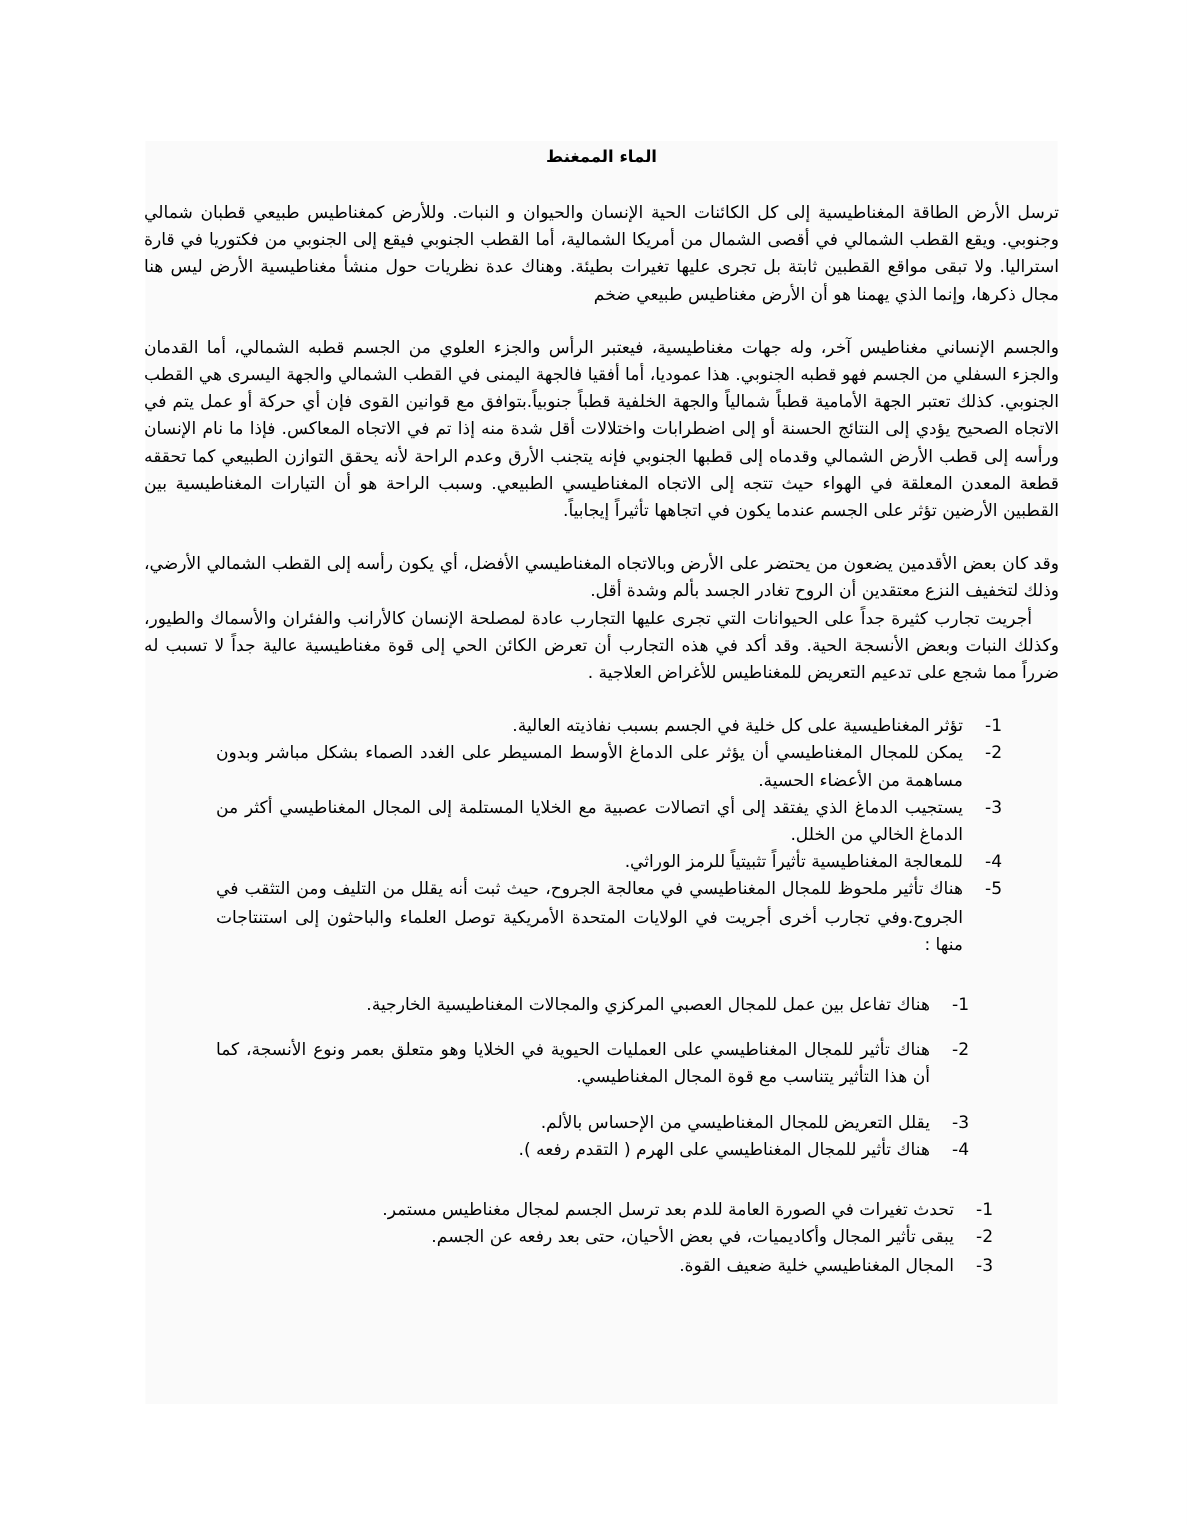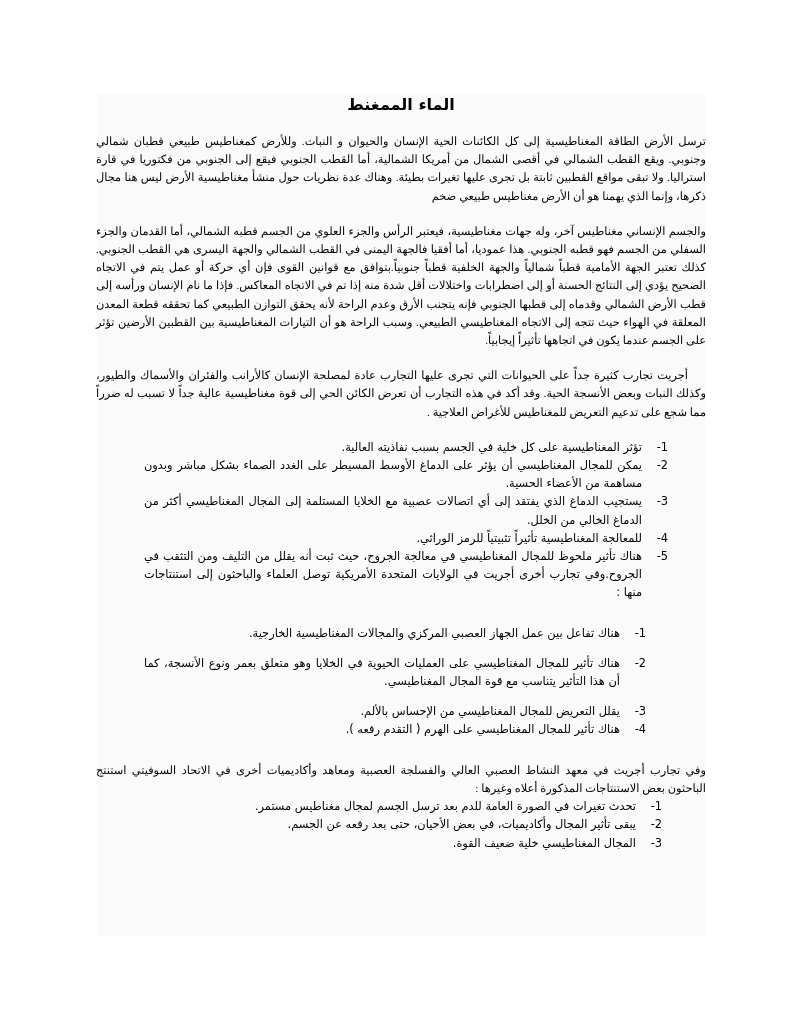--- a/index.html
+++ b/index.html
@@ -36,32 +36,31 @@
     text-justify: inter-word;
     color: #000000;
     font-family: "DejaVu Sans", "Liberation Sans", sans-serif;
     font-size: 11.4px;
     line-height: 18.2px;
   }
 
   .doc-title {
     text-align: center;
     font-weight: bold;
-    font-size: 16px;
+    font-size: 11px;
     line-height: 18px;
     margin: 0 0 18px 0;
     letter-spacing: 0;
   }
 
   .para {
     margin: 0;
     padding: 0;
     text-align: justify;
     text-align-last: right;
-    font-family: Liberation Serif, serif;
   }
 
   .para.indent {
     text-indent: 18px;
   }
 
   .block-gap {
     height: 17px;
   }
   .block-gap-lg {
@@ -144,20 +143,21 @@
   <div class="doc-title">الماء الممغنط</div>
 
   <p class="para">ترسل الأرض الطاقة المغناطيسية إلى كل الكائنات الحية الإنسان والحيوان و النبات. وللأرض كمغناطيس طبيعي قطبان شمالي وجنوبي. ويقع القطب الشمالي في أقصى الشمال من أمريكا الشمالية، أما القطب الجنوبي فيقع إلى الجنوبي من فكتوريا في قارة استراليا. ولا تبقى مواقع القطبين ثابتة بل تجرى عليها تغيرات بطيئة. وهناك عدة نظريات حول منشأ مغناطيسية الأرض ليس هنا مجال ذكرها، وإنما الذي يهمنا هو أن الأرض مغناطيس طبيعي ضخم</p>
 
   <div class="block-gap"></div>
 
   <p class="para">والجسم الإنساني مغناطيس آخر، وله جهات مغناطيسية، فيعتبر الرأس والجزء العلوي من الجسم قطبه الشمالي، أما القدمان والجزء السفلي من الجسم فهو قطبه الجنوبي. هذا عموديا، أما أفقيا فالجهة اليمنى في القطب الشمالي والجهة اليسرى هي القطب الجنوبي. كذلك تعتبر الجهة الأمامية قطباً شمالياً والجهة الخلفية قطباً جنوبياً.بتوافق مع قوانين القوى فإن أي حركة أو عمل يتم في الاتجاه الصحيح يؤدي إلى النتائج الحسنة أو إلى اضطرابات واختلالات أقل شدة منه إذا تم في الاتجاه المعاكس. فإذا ما نام الإنسان ورأسه إلى قطب الأرض الشمالي وقدماه إلى قطبها الجنوبي فإنه يتجنب الأرق وعدم الراحة لأنه يحقق التوازن الطبيعي كما تحققه قطعة المعدن المعلقة في الهواء حيث تتجه إلى الاتجاه المغناطيسي الطبيعي. وسبب الراحة هو أن التيارات المغناطيسية بين القطبين الأرضين تؤثر على الجسم عندما يكون في اتجاهها تأثيراً إيجابياً.</p>
 
   <div class="block-gap"></div>
 
+  <p class="para">وقد كان بعض الأقدمين يضعون من يحتضر على الأرض وبالاتجاه المغناطيسي الأفضل، أي يكون رأسه إلى القطب الشمالي الأرضي، وذلك لتخفيف النزع معتقدين أن الروح تغادر الجسد بألم وشدة أقل.</p>
 
   <p class="para indent">أجريت تجارب كثيرة جداً على الحيوانات التي تجرى عليها التجارب عادة لمصلحة الإنسان كالأرانب والفئران والأسماك والطيور، وكذلك النبات وبعض الأنسجة الحية. وقد أكد في هذه التجارب أن تعرض الكائن الحي إلى قوة مغناطيسية عالية جداً لا تسبب له ضرراً مما شجع على تدعيم التعريض للمغناطيس للأغراض العلاجية .</p>
 
   <div class="block-gap"></div>
 
 
   <ul class="num-list list-indent-1">
     <li>
       <span class="num"><span class="num-inner">1-</span></span>
       <span class="txt">تؤثر المغناطيسية على كل خلية في الجسم بسبب نفاذيته العالية.</span>
@@ -178,39 +178,38 @@
       <span class="num"><span class="num-inner">5-</span></span>
       <span class="txt">هناك تأثير ملحوظ للمجال المغناطيسي في معالجة الجروح، حيث ثبت أنه يقلل من التليف ومن التثقب في الجروح.وفي تجارب أخرى أجريت في الولايات المتحدة الأمريكية توصل العلماء والباحثون إلى استنتاجات منها :</span>
     </li>
   </ul>
 
   <div class="block-gap-lg"></div>
 
   <ul class="num-list sub-list list-indent-2">
     <li>
       <span class="num"><span class="num-inner">1-</span></span>
-      <span class="txt stretch">هناك تفاعل بين عمل الجهاز العصبي المركزي والمجالات المغناطيسية الخارجية.</span>
+      <span class="txt stretch">هناك تفاعل بين عمل للمجال العصبي المركزي والمجالات المغناطيسية الخارجية.</span>
     </li>
     <li>
       <span class="num"><span class="num-inner">2-</span></span>
       <span class="txt">هناك تأثير للمجال المغناطيسي على العمليات الحيوية في الخلايا وهو متعلق بعمر ونوع الأنسجة، كما أن هذا التأثير يتناسب مع قوة المجال المغناطيسي.</span>
     </li>
     <li class="tight">
       <span class="num"><span class="num-inner">3-</span></span>
       <span class="txt right">يقلل التعريض للمجال المغناطيسي من الإحساس بالألم.</span>
     </li>
     <li class="tight">
       <span class="num"><span class="num-inner">4-</span></span>
       <span class="txt right">هناك تأثير للمجال المغناطيسي على الهرم ( التقدم رفعه ).</span>
     </li>
   </ul>
 
   <div class="block-gap-lg"></div>
 
-  <p class="para">وفي تجارب أجريت في معهد النشاط العصبي العالي والفسلجة العصبية ومعاهد وأكاديميات أخرى في الاتحاد السوفيتي استنتج الباحثون بعض الاستنتاجات المذكورة أعلاه وغيرها :</p>
 
   <ul class="num-list list-indent-3">
     <li>
       <span class="num"><span class="num-inner">1-</span></span>
       <span class="txt right">تحدث تغيرات في الصورة العامة للدم بعد ترسل الجسم لمجال مغناطيس مستمر.</span>
     </li>
     <li>
       <span class="num"><span class="num-inner">2-</span></span>
       <span class="txt right">يبقى تأثير المجال وأكاديميات، في بعض الأحيان، حتى بعد رفعه عن الجسم.</span>
     </li>

